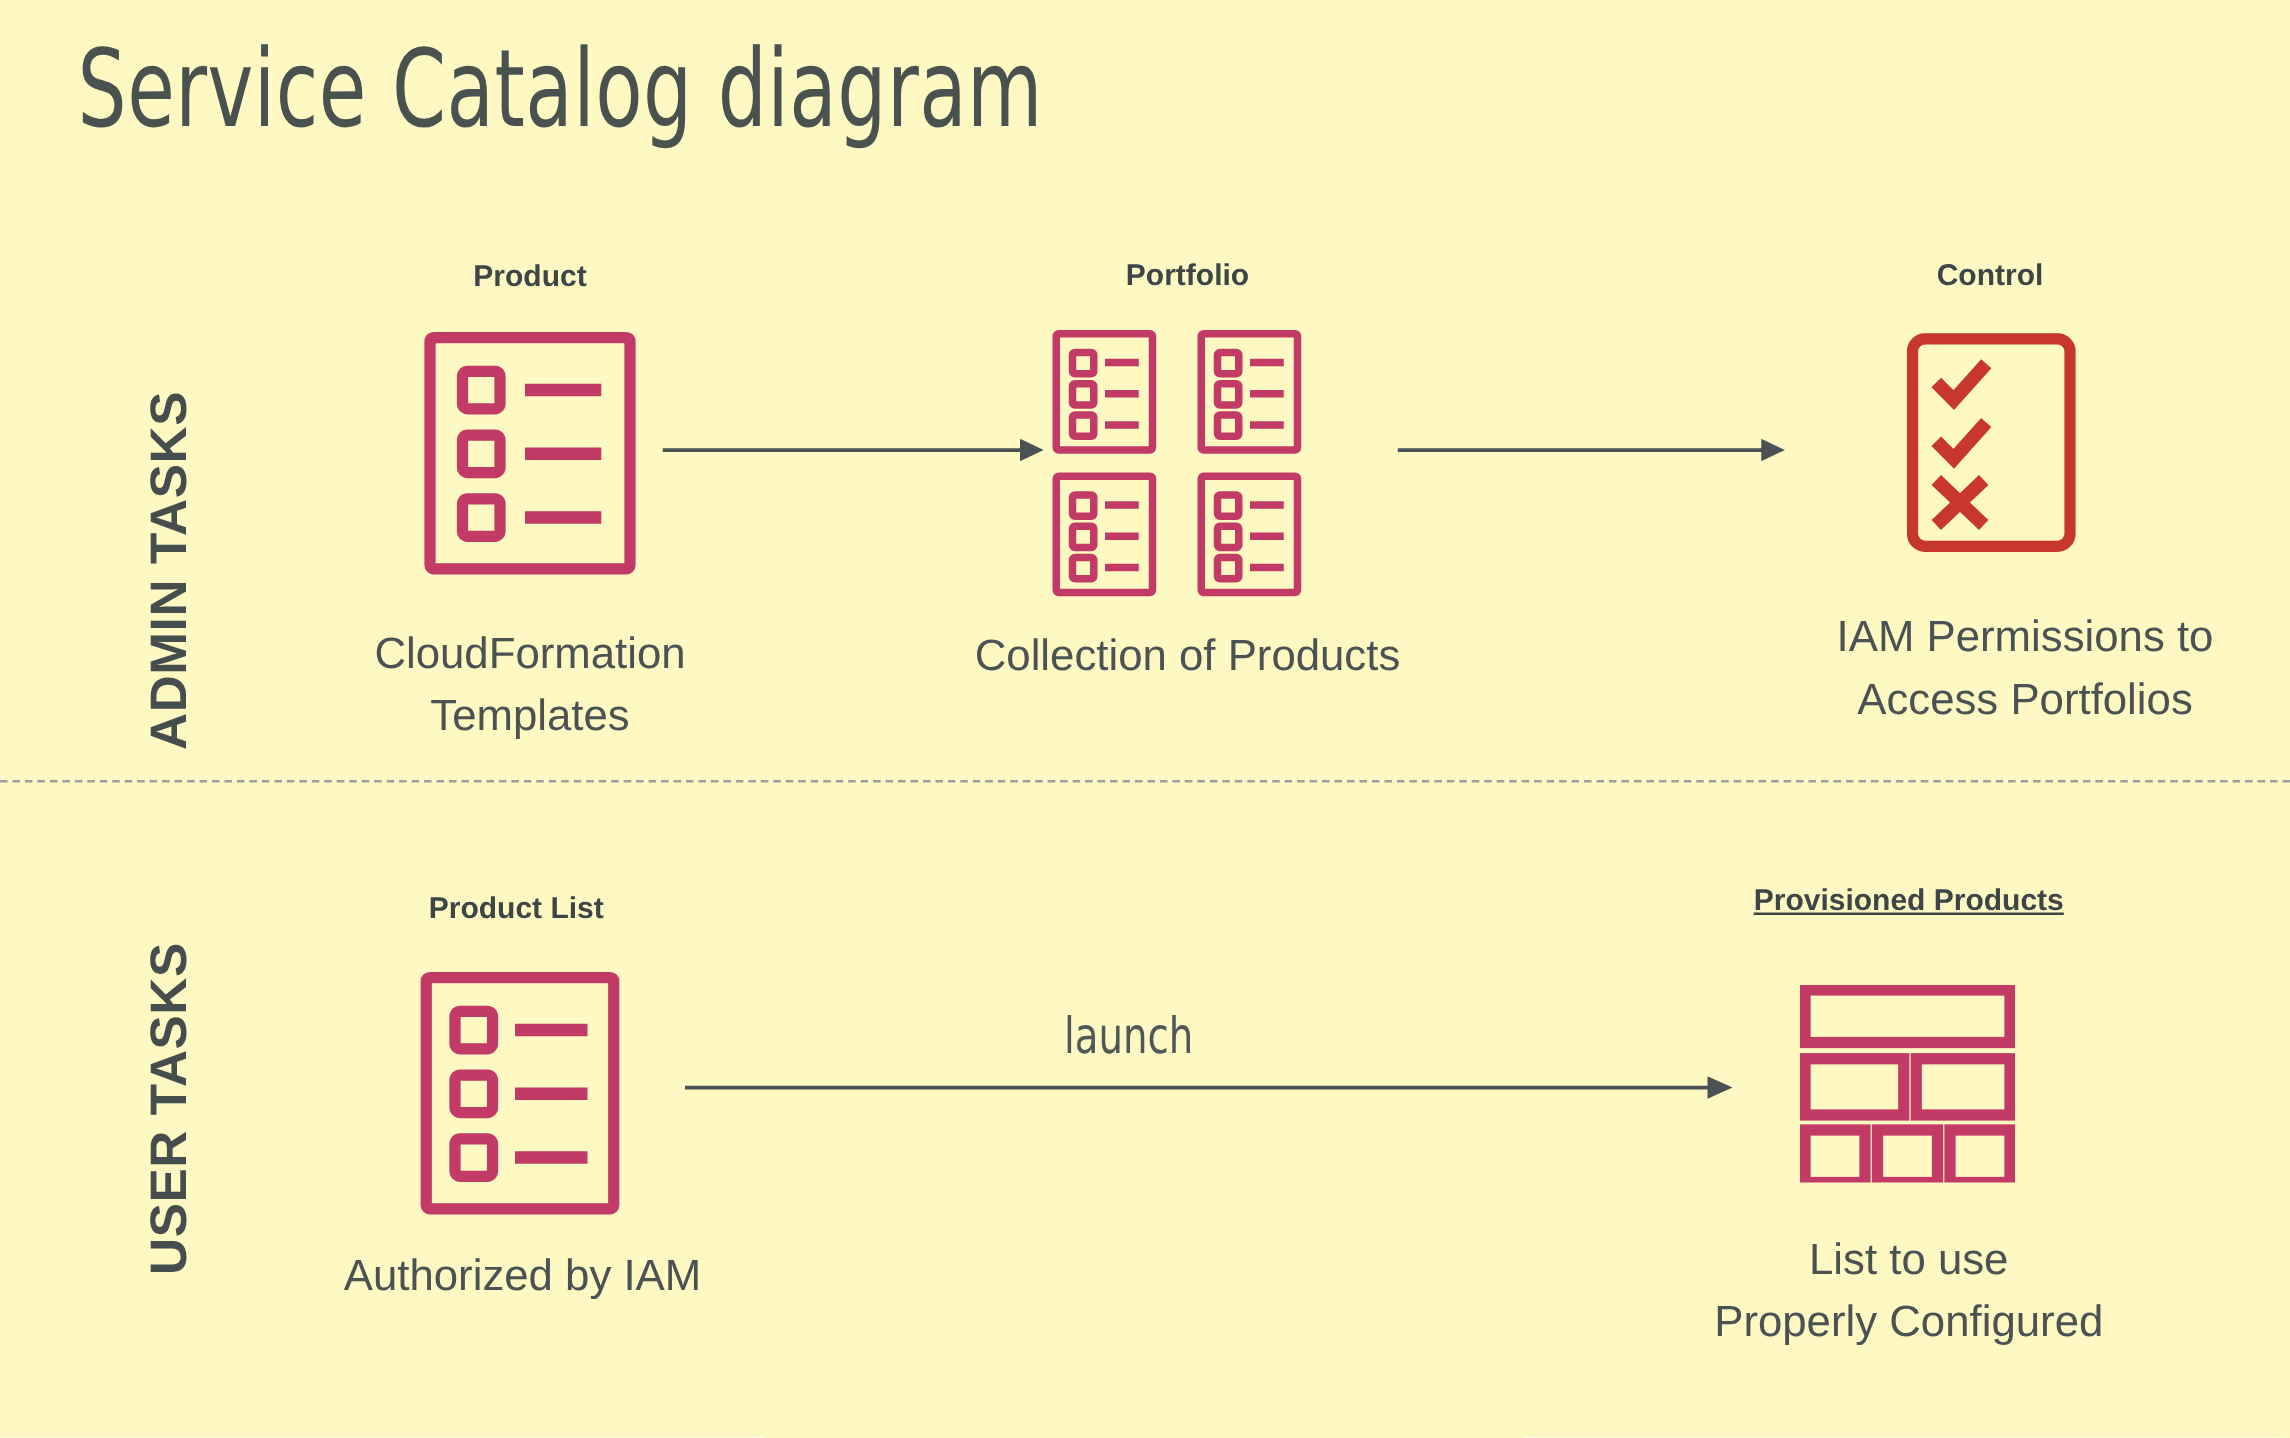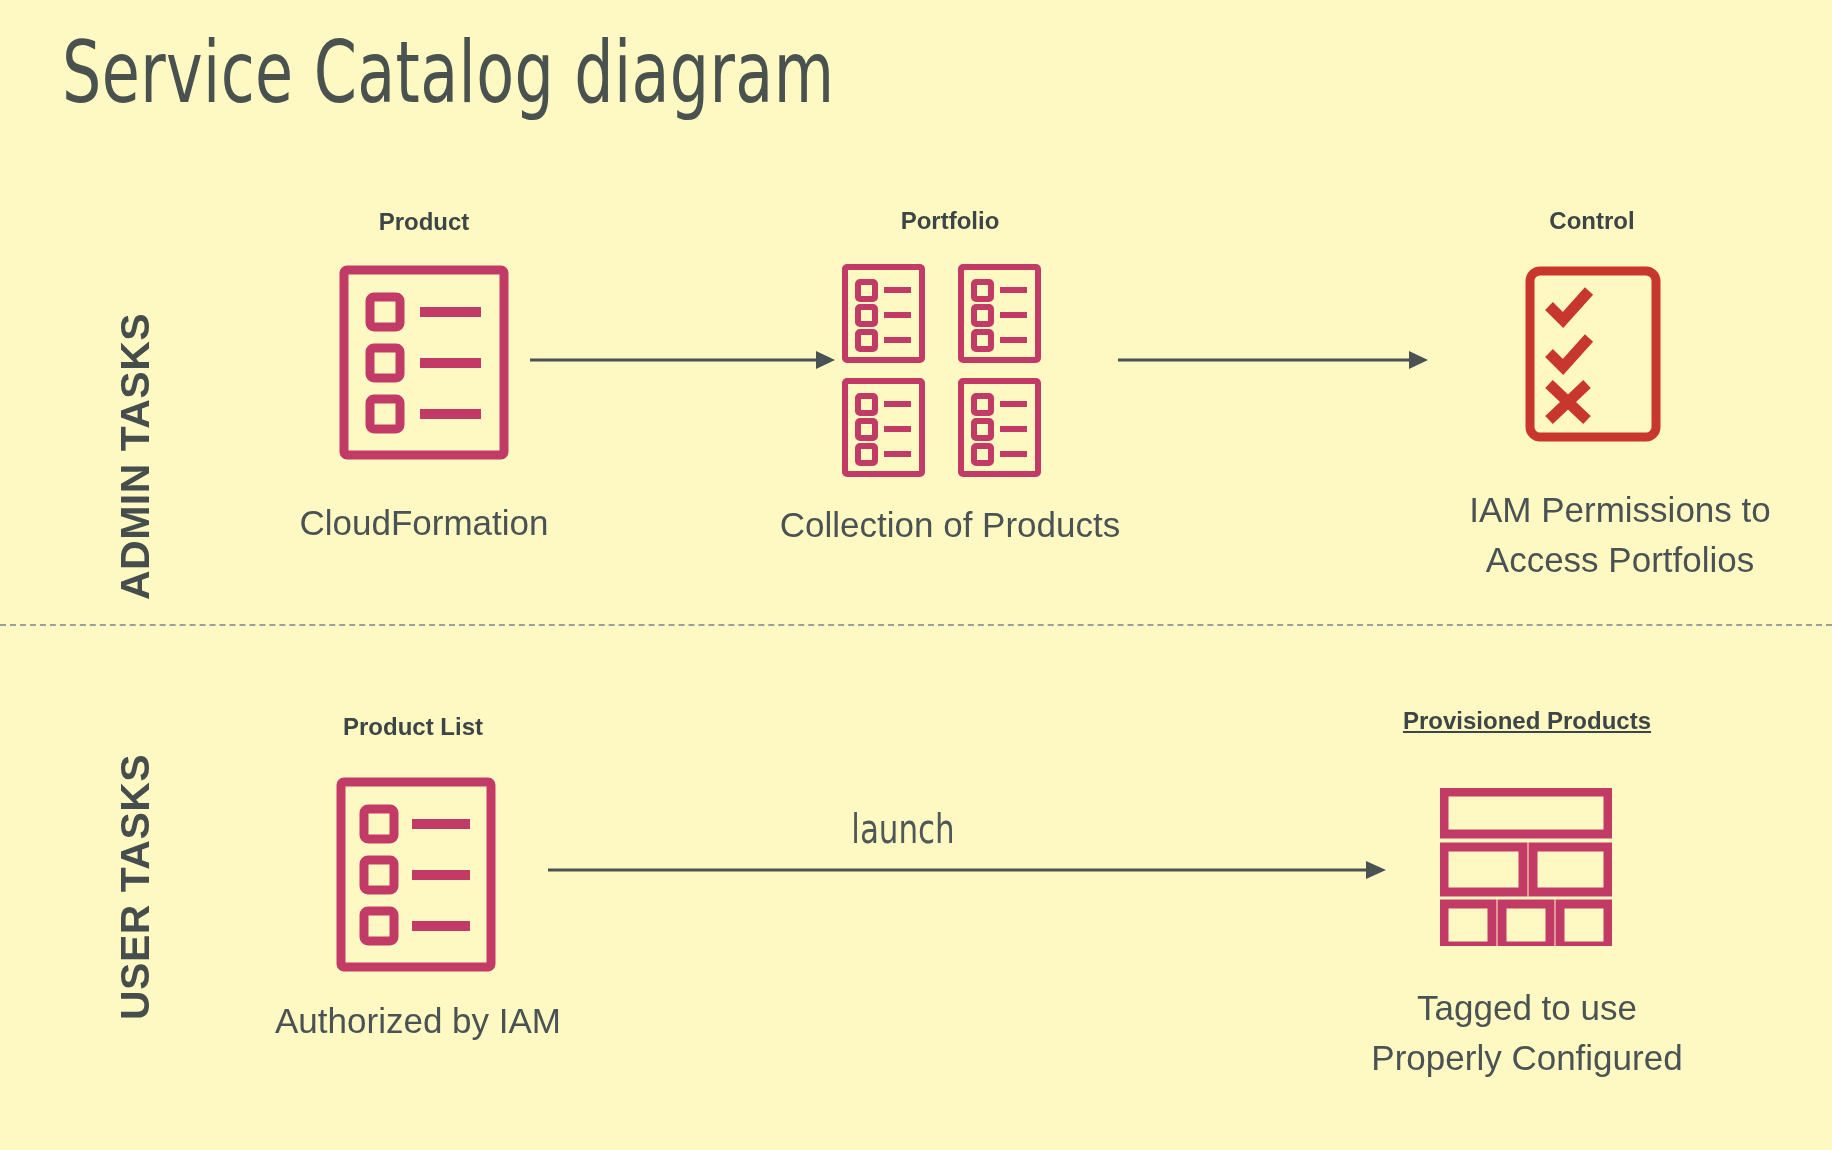--- a/index.html
+++ b/index.html
@@ -124,20 +124,21 @@
       <line x1="81" y1="47" x2="142" y2="47" stroke="#C23A66" stroke-width="10" stroke-linecap="butt"></line>
       <rect x="31" y="83" width="30" height="30" rx="4" ry="4" fill="none" stroke="#C23A66" stroke-width="9"></rect>
       <line x1="81" y1="98" x2="142" y2="98" stroke="#C23A66" stroke-width="10" stroke-linecap="butt"></line>
       <rect x="31" y="134" width="30" height="30" rx="4" ry="4" fill="none" stroke="#C23A66" stroke-width="9"></rect>
       <line x1="81" y1="149" x2="142" y2="149" stroke="#C23A66" stroke-width="10" stroke-linecap="butt"></line>
     </svg>
   </div>
 
   <div class="node-caption" style="left:424px; top:498px;">
     <div>CloudFormation</div>
+    <div>Templates</div>
   </div>
 
   <div class="arrow" style="left:530px; top:348px;">
     <svg width="305" height="24" viewBox="0 0 305 24" aria-hidden="true">
       <line x1="0" y1="12" x2="288" y2="12" stroke="#4a5254" stroke-width="3"></line>
       <polygon points="286,3 305,12 286,21" fill="#4a5254"></polygon>
     </svg>
   </div>
 
   <div class="node-heading" style="left:950px; top:207px;">Portfolio</div>
@@ -254,17 +255,17 @@
       <rect x="4" y="59" width="79" height="45" fill="none" stroke="#C23A66" stroke-width="9"></rect>
       <rect x="93" y="59" width="75" height="45" fill="none" stroke="#C23A66" stroke-width="9"></rect>
 
       <rect x="4" y="116" width="48" height="42" fill="none" stroke="#C23A66" stroke-width="9"></rect>
       <rect x="62" y="116" width="48" height="42" fill="none" stroke="#C23A66" stroke-width="9"></rect>
       <rect x="120" y="116" width="48" height="42" fill="none" stroke="#C23A66" stroke-width="9"></rect>
     </svg>
   </div>
 
   <div class="node-caption" style="left:1527px; top:983px;">
-    <div>Tagged to use</div>
+    <div>List to use</div>
     <div>Properly Configured</div>
   </div>
 
 </div>
 
 </body></html>

